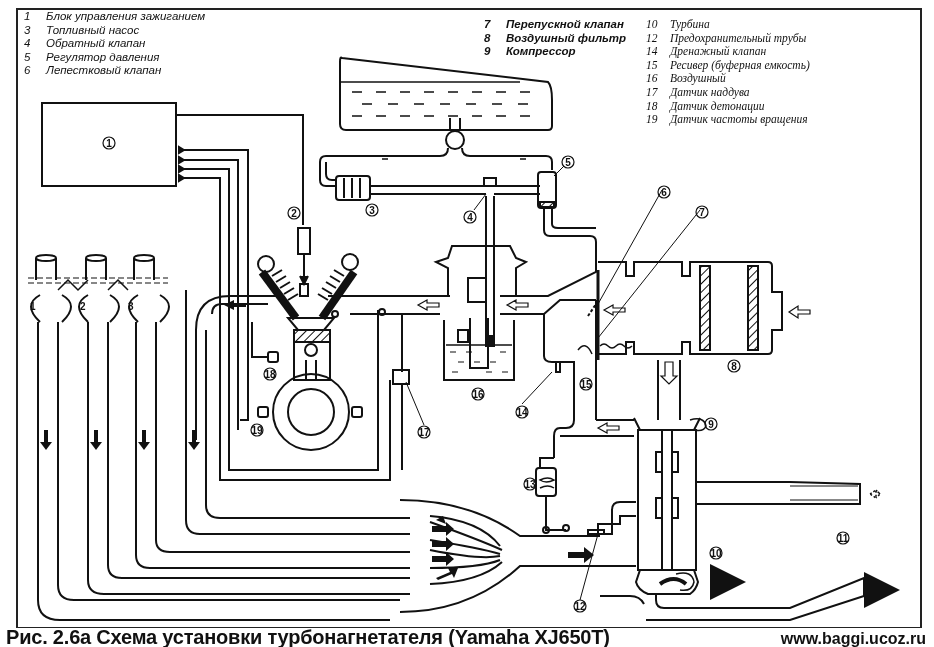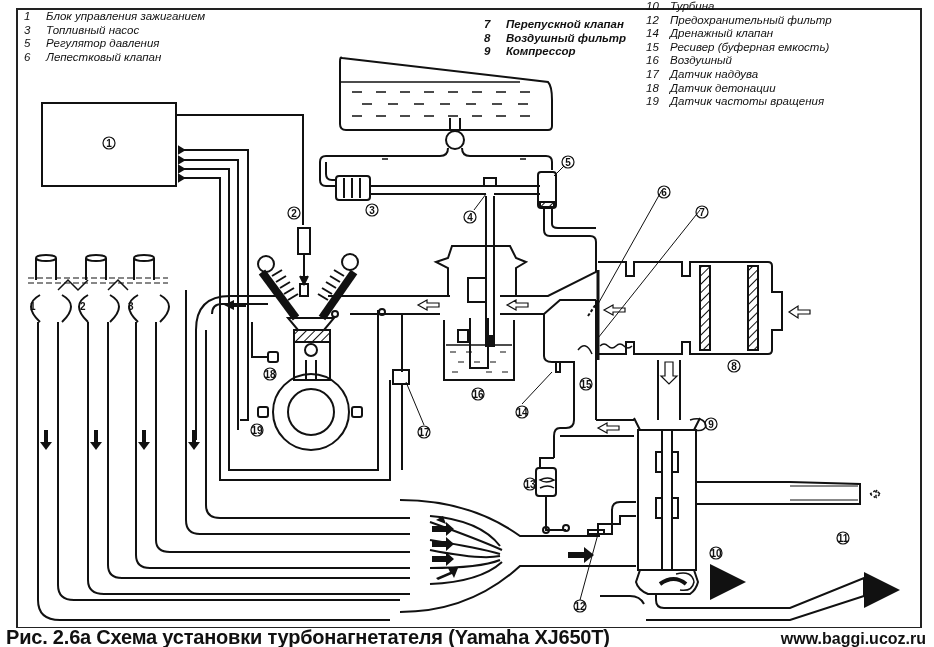--- a/index.html
+++ b/index.html
@@ -4,47 +4,48 @@
 <style>
   html, body { margin:0; padding:0; background:#fff; }
   body { width:934px; height:647px; position:relative; overflow:hidden; font-family:"Liberation Sans", sans-serif; color:#111; }
   .frame { position:absolute; left:16px; top:8px; width:906px; height:620px; border-left:2px solid #222; border-right:2px solid #222; border-top:2px solid #222; border-bottom:1px solid #222; box-sizing:border-box; }
   .legend { position:absolute; font-style:italic; font-size:11.5px; line-height:13.6px; }
   .legend .row { white-space:nowrap; }
   .legend .num { display:inline-block; width:22px; }
   .legend.l3 .num { width:24px; }
   #leg1 { left:24px; top:10px; }
   #leg2 { left:484px; top:18px;font-weight:bold; }
-  #leg3 { left:646px; top:0; }
+  #leg3 { left:646px; top:18px;font-family:Liberation Serif, serif; }
   .caption { position:absolute; left:6px; top:626px; font-size:20px; font-weight:bold; letter-spacing:-0.2px; }
   .site { position:absolute; right:8px; top:630px; font-size:16px; font-weight:bold; }
   svg#diagram { position:absolute; left:0; top:0; }
   .callout { font-family:"Liberation Sans", sans-serif; font-size:10px; font-weight:bold; }
 </style>
 </head>
 <body>
 
 <div class="frame"></div>
 
 <div class="legend" id="leg1">
   <div class="row"><span class="num">1</span><span>Блок управления зажиганием</span></div>
   <div class="row"><span class="num">3</span><span>Топливный насос</span></div>
+  <div class="row"><span class="num">4</span><span>Обратный клапан</span></div>
   <div class="row"><span class="num">5</span><span>Регулятор давления</span></div>
   <div class="row"><span class="num">6</span><span>Лепестковый клапан</span></div>
 </div>
 
 <div class="legend" id="leg2">
   <div class="row"><span class="num">7</span><span>Перепускной клапан</span></div>
   <div class="row"><span class="num">8</span><span>Воздушный фильтр</span></div>
   <div class="row"><span class="num">9</span><span>Компрессор</span></div>
 </div>
 
 <div class="legend l3" id="leg3">
   <div class="row"><span class="num">10</span><span>Турбина</span></div>
-  <div class="row"><span class="num">12</span><span>Предохранительный фильтр</span></div>
+  <div class="row"><span class="num">12</span><span>Предохранительный трубы</span></div>
   <div class="row"><span class="num">14</span><span>Дренажный клапан</span></div>
   <div class="row"><span class="num">15</span><span>Ресивер (буферная емкость)</span></div>
   <div class="row"><span class="num">16</span><span>Воздушный</span></div>
   <div class="row"><span class="num">17</span><span>Датчик наддува</span></div>
   <div class="row"><span class="num">18</span><span>Датчик детонации</span></div>
   <div class="row"><span class="num">19</span><span>Датчик частоты вращения</span></div>
 </div>
 
 <svg id="diagram" width="934" height="647" viewBox="0 0 934 647" fill="none" stroke="#111" stroke-width="2">
   <defs>

